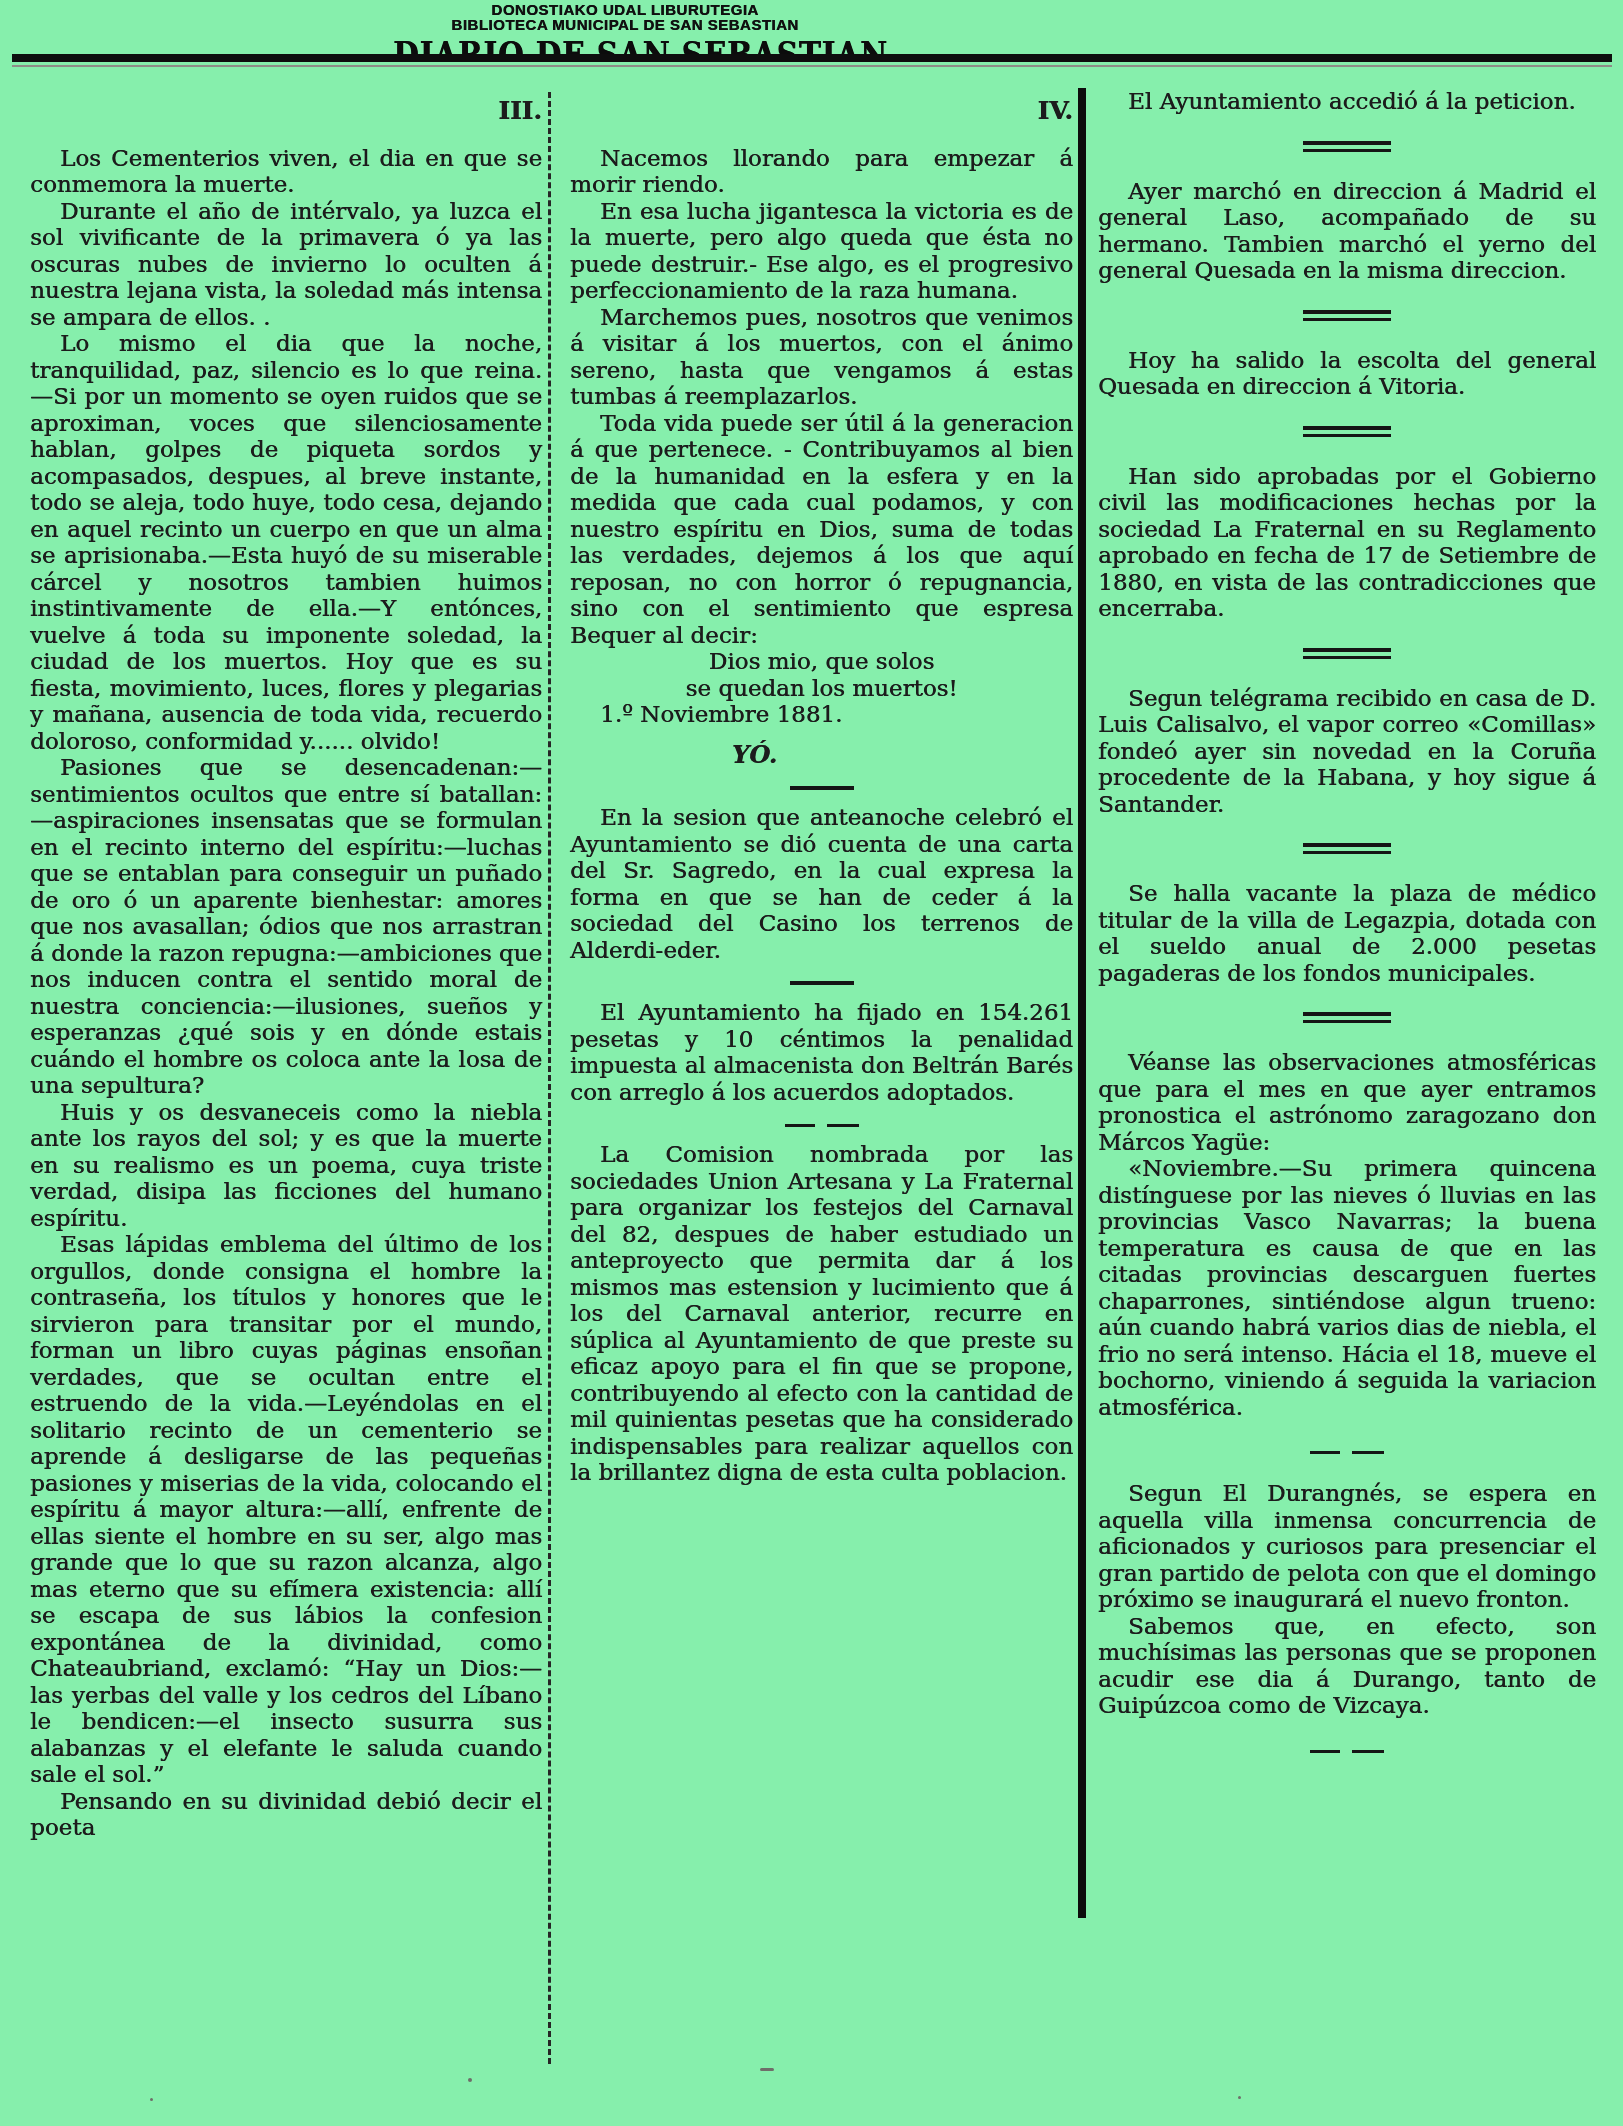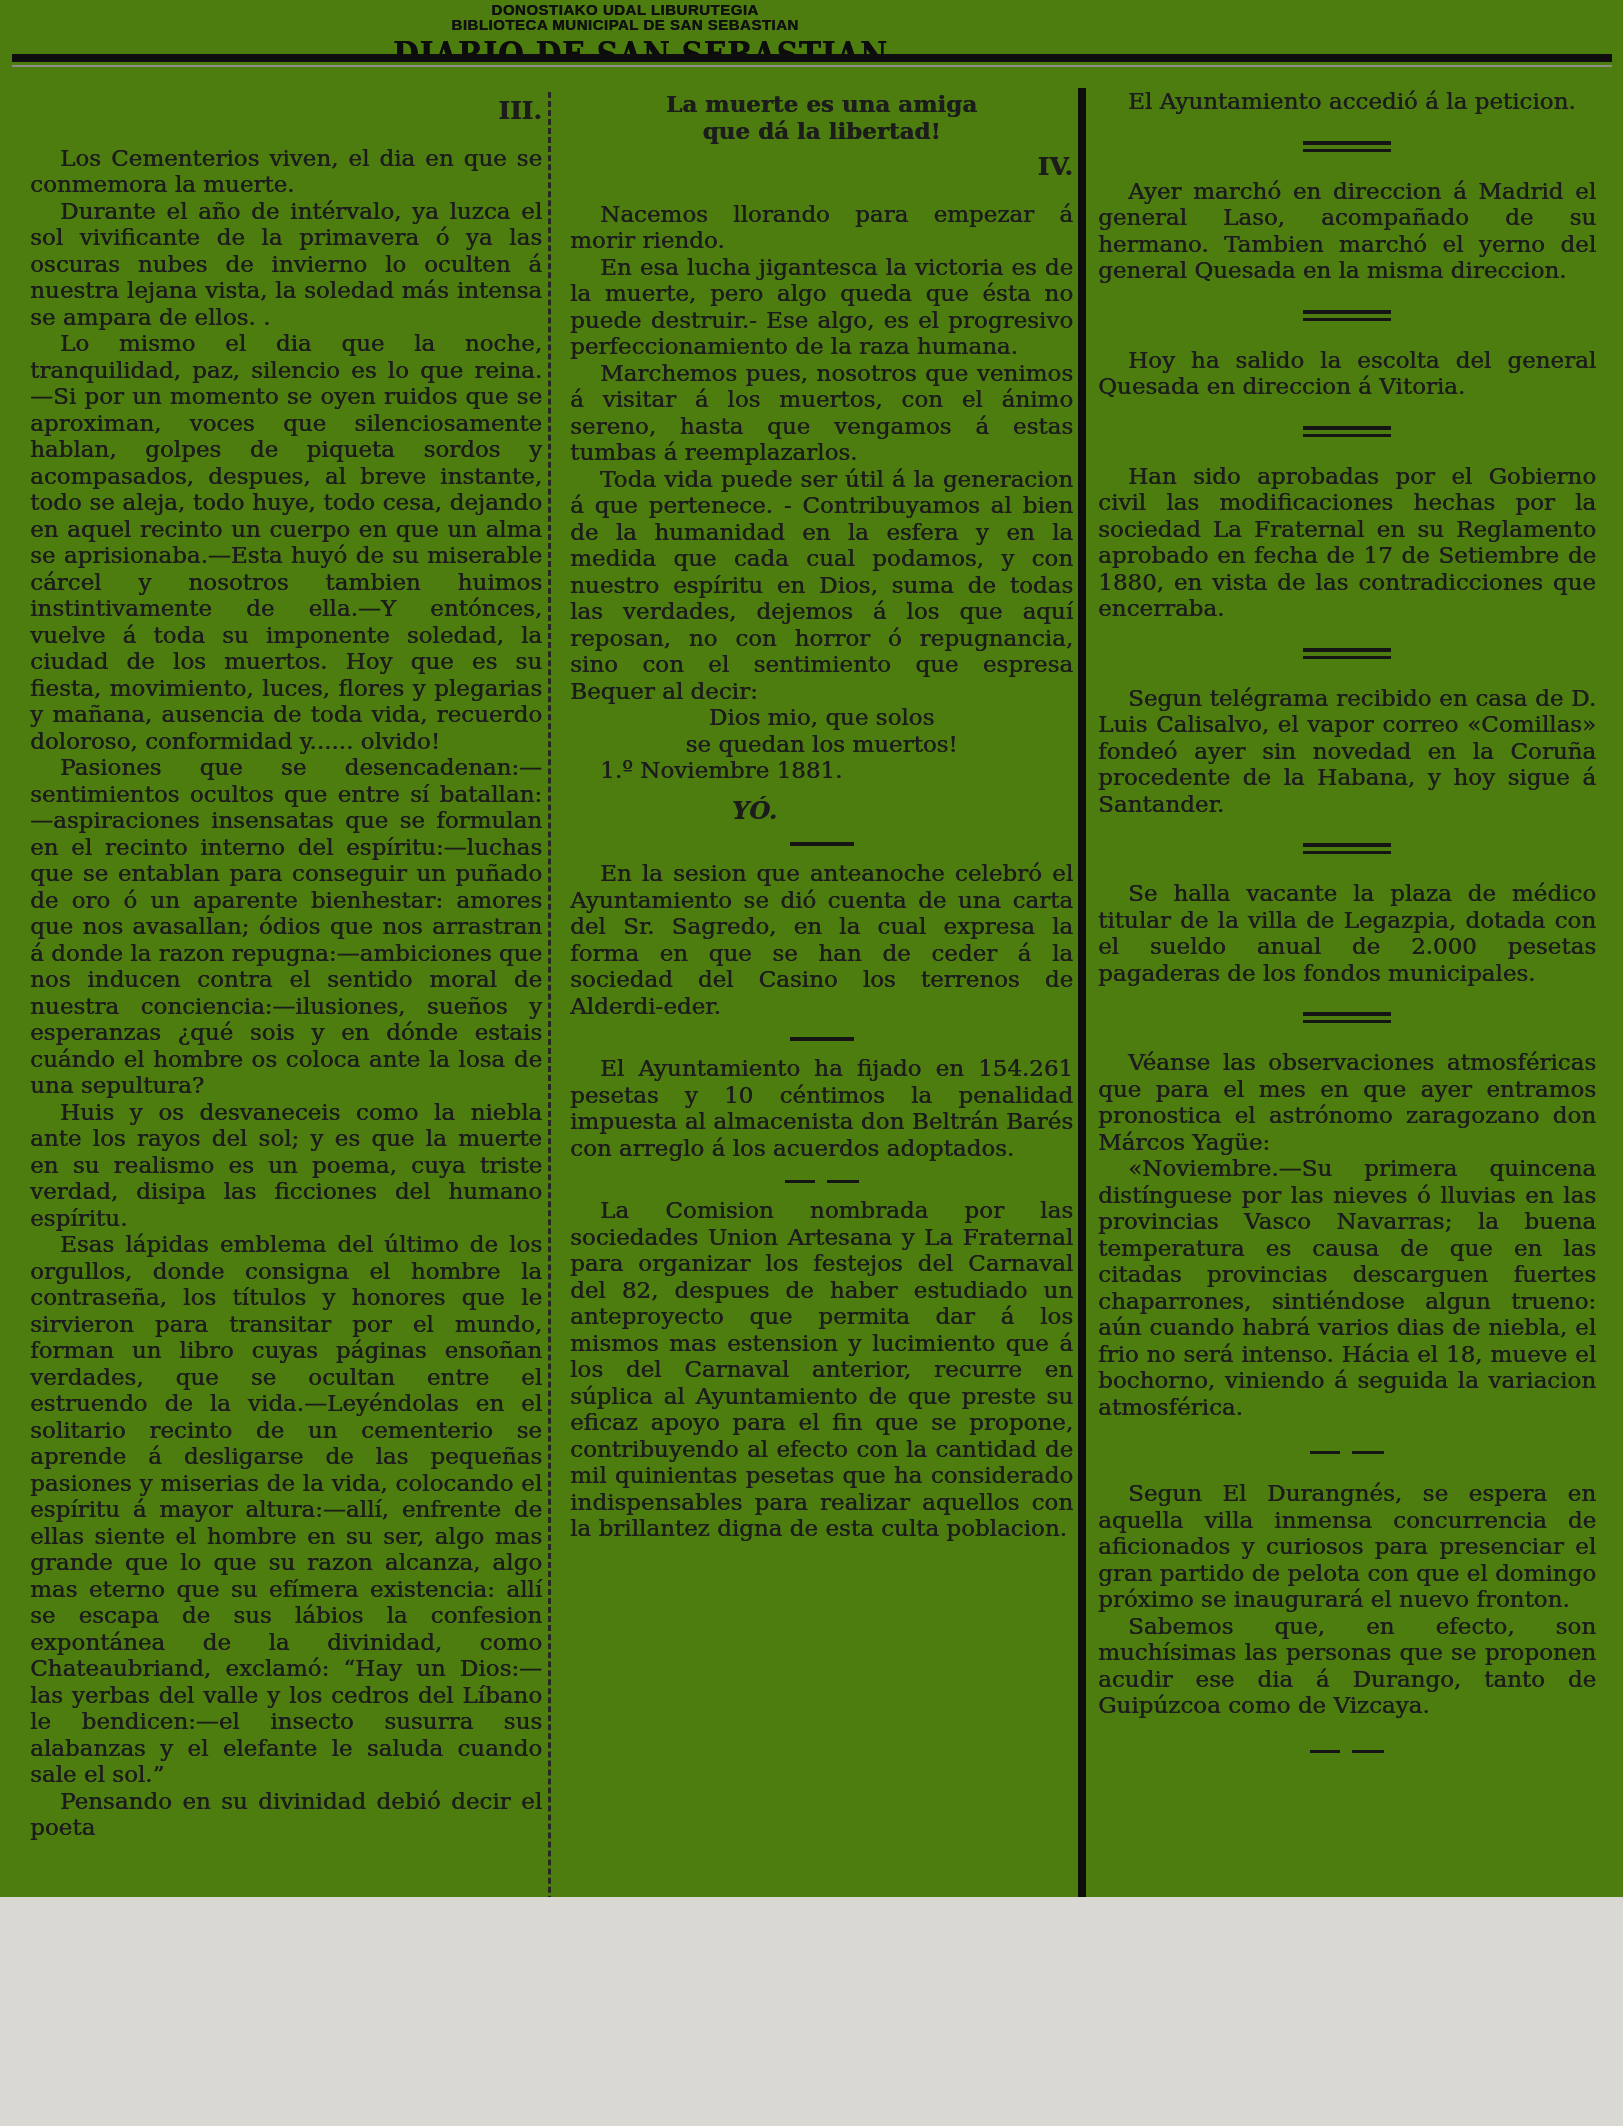--- a/index.html
+++ b/index.html
@@ -1,18 +1,18 @@
 <!DOCTYPE html>
 <html><head>
 <meta charset="utf-8">
 <style>
   html,body { margin:0; padding:0; background:#d9d8d3; }
   .page {
-    position:relative; width:1623px; height:1897px;
-    background:#4d7c0f; overflow:hidden;
+    position:relative; width:1623px; height:2126px;
+    background:#86efac; overflow:hidden;
     font-family:"DejaVu Serif","Liberation Serif",serif;
     color:#1c1c1c;
     text-shadow:0.5px 0 0 currentColor;
   }
   
   .header { position:absolute; top:2px; left:330px; width:590px; text-align:center; color:#101010; }
   .stamp { font-family:"Liberation Sans","DejaVu Sans",sans-serif; font-weight:bold; font-size:15px; line-height:15px; letter-spacing:0.5px; white-space:nowrap; }
   .masthead-clip { height:29px; overflow:hidden; margin-top:1px; }
   .masthead { display:inline-block; font-weight:bold; font-size:37px; line-height:44px; letter-spacing:1px; white-space:nowrap; transform:scaleX(0.8) scaleY(0.96); transform-origin:center top; color:#0c0c0c; }
   .top-rule { position:absolute; top:54px; left:12px; width:1600px; height:8px; background:#0e0e0e; }
@@ -63,24 +63,20 @@
     <p class="para">Los Cementerios viven, el dia en que se conmemora la muerte.</p>
     <p class="para">Durante el año de intérvalo, ya luzca el sol vivificante de la primavera ó ya las oscuras nubes de invierno lo oculten á nuestra lejana vista, la soledad más intensa se ampara de ellos. .</p>
     <p class="para">Lo mismo el dia que la noche, tranquilidad, paz, silencio es lo que reina.—Si por un momento se oyen ruidos que se aproximan, voces que silenciosamente hablan, golpes de piqueta sordos y acompasados, despues, al breve instante, todo se aleja, todo huye, todo cesa, dejando en aquel recinto un cuerpo en que un alma se aprisionaba.—Esta huyó de su miserable cárcel y nosotros tambien huimos instintivamente de ella.—Y entónces, vuelve á toda su imponente soledad, la ciudad de los muertos. Hoy que es su fiesta, movimiento, luces, flores y plegarias y mañana, ausencia de toda vida, recuerdo doloroso, conformidad y...... olvido!</p>
     <p class="para">Pasiones que se desencadenan:—sentimientos ocultos que entre sí batallan:—aspiraciones insensatas que se formulan en el recinto interno del espíritu:—luchas que se entablan para conseguir un puñado de oro ó un aparente bienhestar: amores que nos avasallan; ódios que nos arrastran á donde la razon repugna:—ambiciones que nos inducen contra el sentido moral de nuestra conciencia:—ilusiones, sueños y esperanzas ¿qué sois y en dónde estais cuándo el hombre os coloca ante la losa de una sepultura?</p>
     <p class="para">Huis y os desvaneceis como la niebla ante los rayos del sol; y es que la muerte en su realismo es un poema, cuya triste verdad, disipa las ficciones del humano espíritu.</p>
     <p class="para">Esas lápidas emblema del último de los orgullos, donde consigna el hombre la contraseña, los títulos y honores que le sirvieron para transitar por el mundo, forman un libro cuyas páginas ensoñan verdades, que se ocultan entre el estruendo de la vida.—Leyéndolas en el solitario recinto de un cementerio se aprende á desligarse de las pequeñas pasiones y miserias de la vida, colocando el espíritu á mayor altura:—allí, enfrente de ellas siente el hombre en su ser, algo mas grande que lo que su razon alcanza, algo mas eterno que su efímera existencia: allí se escapa de sus lábios la confesion expontánea de la divinidad, como Chateaubriand, exclamó: “Hay un Dios:—las yerbas del valle y los cedros del Líbano le bendicen:—el insecto susurra sus alabanzas y el elefante le saluda cuando sale el sol.”</p>
     <p class="para">Pensando en su divinidad debió decir el poeta</p>
   </div>
 
   <div class="col col-2">
-    <div class="epigraph">
-      <div>La muerte es una amiga</div>
-      <div>que dá la libertad!</div>
-    </div>
     <div class="section-num">IV.</div>
     <p class="para">Nacemos llorando para empezar á morir riendo.</p>
     <p class="para">En esa lucha jigantesca la victoria es de la muerte, pero algo queda que ésta no puede destruir.- Ese algo, es el progresivo perfeccionamiento de la raza humana.</p>
     <p class="para">Marchemos pues, nosotros que venimos á visitar á los muertos, con el ánimo sereno, hasta que vengamos á estas tumbas á reemplazarlos.</p>
     <p class="para">Toda vida puede ser útil á la generacion á que pertenece. - Contribuyamos al bien de la humanidad en la esfera y en la medida que cada cual podamos, y con nuestro espíritu en Dios, suma de todas las verdades, dejemos á los que aquí reposan, no con horror ó repugnancia, sino con el sentimiento que espresa Bequer al decir:</p>
     <div class="verse">
       <div>Dios mio, que solos</div>
       <div>se quedan los muertos!</div>
     </div>
     <p class="para dateline">1.º Noviembre 1881.</p>

